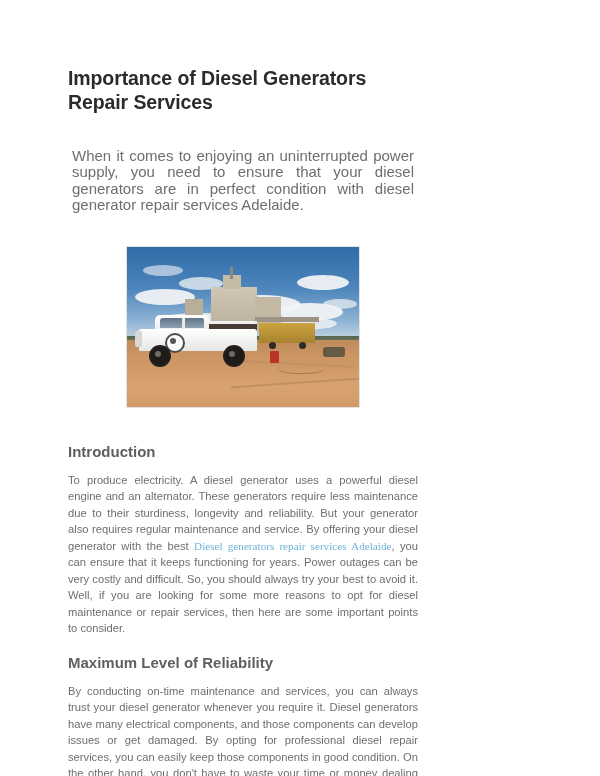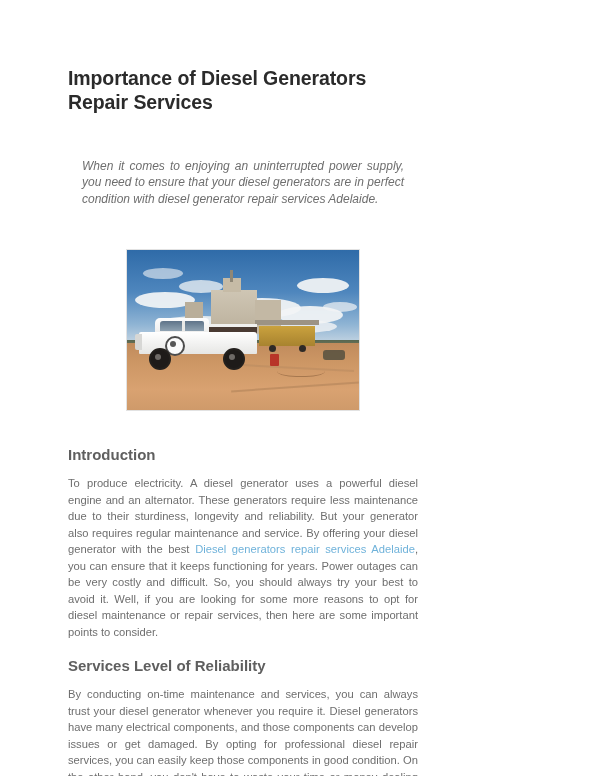--- a/index.html
+++ b/index.html
@@ -25,27 +25,26 @@
   .doc-title {
     margin: 0;
     padding-top: 66px;
     font-size: 19.5px;
     font-weight: bold;
     color: #2b2b2b;
     letter-spacing: -0.1px;
     line-height: 1.25;
   }
   .intro-para {
-    margin: 14px;
+    margin: 4px;
     padding-top: 29px;
-    font-size: 12px;
+    font-size: 15px;
     line-height: 16.5px;
     color: #6e6e6e;
     text-align: justify;
-    font-style: italic;
   }
   .figure-wrap {
     margin: 0;
     padding-top: 28px;
     text-align: center;
   }
   .photo {
     width: 234px;
     height: 162px;
     display: inline-block;
@@ -280,20 +279,21 @@
     margin: 0;
     padding-top: 13px;
     font-size: 11.2px;
     line-height: 16.5px;
     color: #6e6e6e;
     text-align: justify;
   }
   .inline-link {
     color: #6fb2da;
     text-decoration: none;
+    font-family: Liberation Serif, serif;
   }
 </style>
 </head>
 <body>
 
 <div class="page">
 
   <h1 class="doc-title">Importance of Diesel Generators Repair Services</h1>
 
   <p class="intro-para">When it comes to enjoying an uninterrupted power supply, you need to ensure that your diesel generators are in perfect condition with diesel generator repair services Adelaide.</p>
@@ -340,17 +340,17 @@
 
       <div class="jerry"></div>
       <div class="debris"></div>
       <div class="hose"></div>
     </div>
   </div>
 
   <h2 class="section-heading intro-h">Introduction</h2>
   <p class="body-para"><span>To produce electricity. A diesel generator uses a powerful diesel engine and an alternator. These generators require less maintenance due to their sturdiness, longevity and reliability. But your generator also requires regular maintenance and service. By offering your diesel generator with the best </span><a class="inline-link" href="#">Diesel generators repair services Adelaide</a><span>, you can ensure that it keeps functioning for years. Power outages can be very costly and difficult. So, you should always try your best to avoid it. Well, if you are looking for some more reasons to opt for diesel maintenance or repair services, then here are some important points to consider.</span></p>
 
-  <h2 class="section-heading sec-h">Services Level of Reliability</h2>
+  <h2 class="section-heading sec-h">Maximum Level of Reliability</h2>
   <p class="body-para">By conducting on-time maintenance and services, you can always trust your diesel generator whenever you require it. Diesel generators have many electrical components, and those components can develop issues or get damaged. By opting for professional diesel repair services, you can easily keep those components in good condition. On the other hand, you don't have to waste your time or money dealing with or worrying about the consequences whenever there is a power outage.</p>
 
 
 </div>
 
 </body></html>

